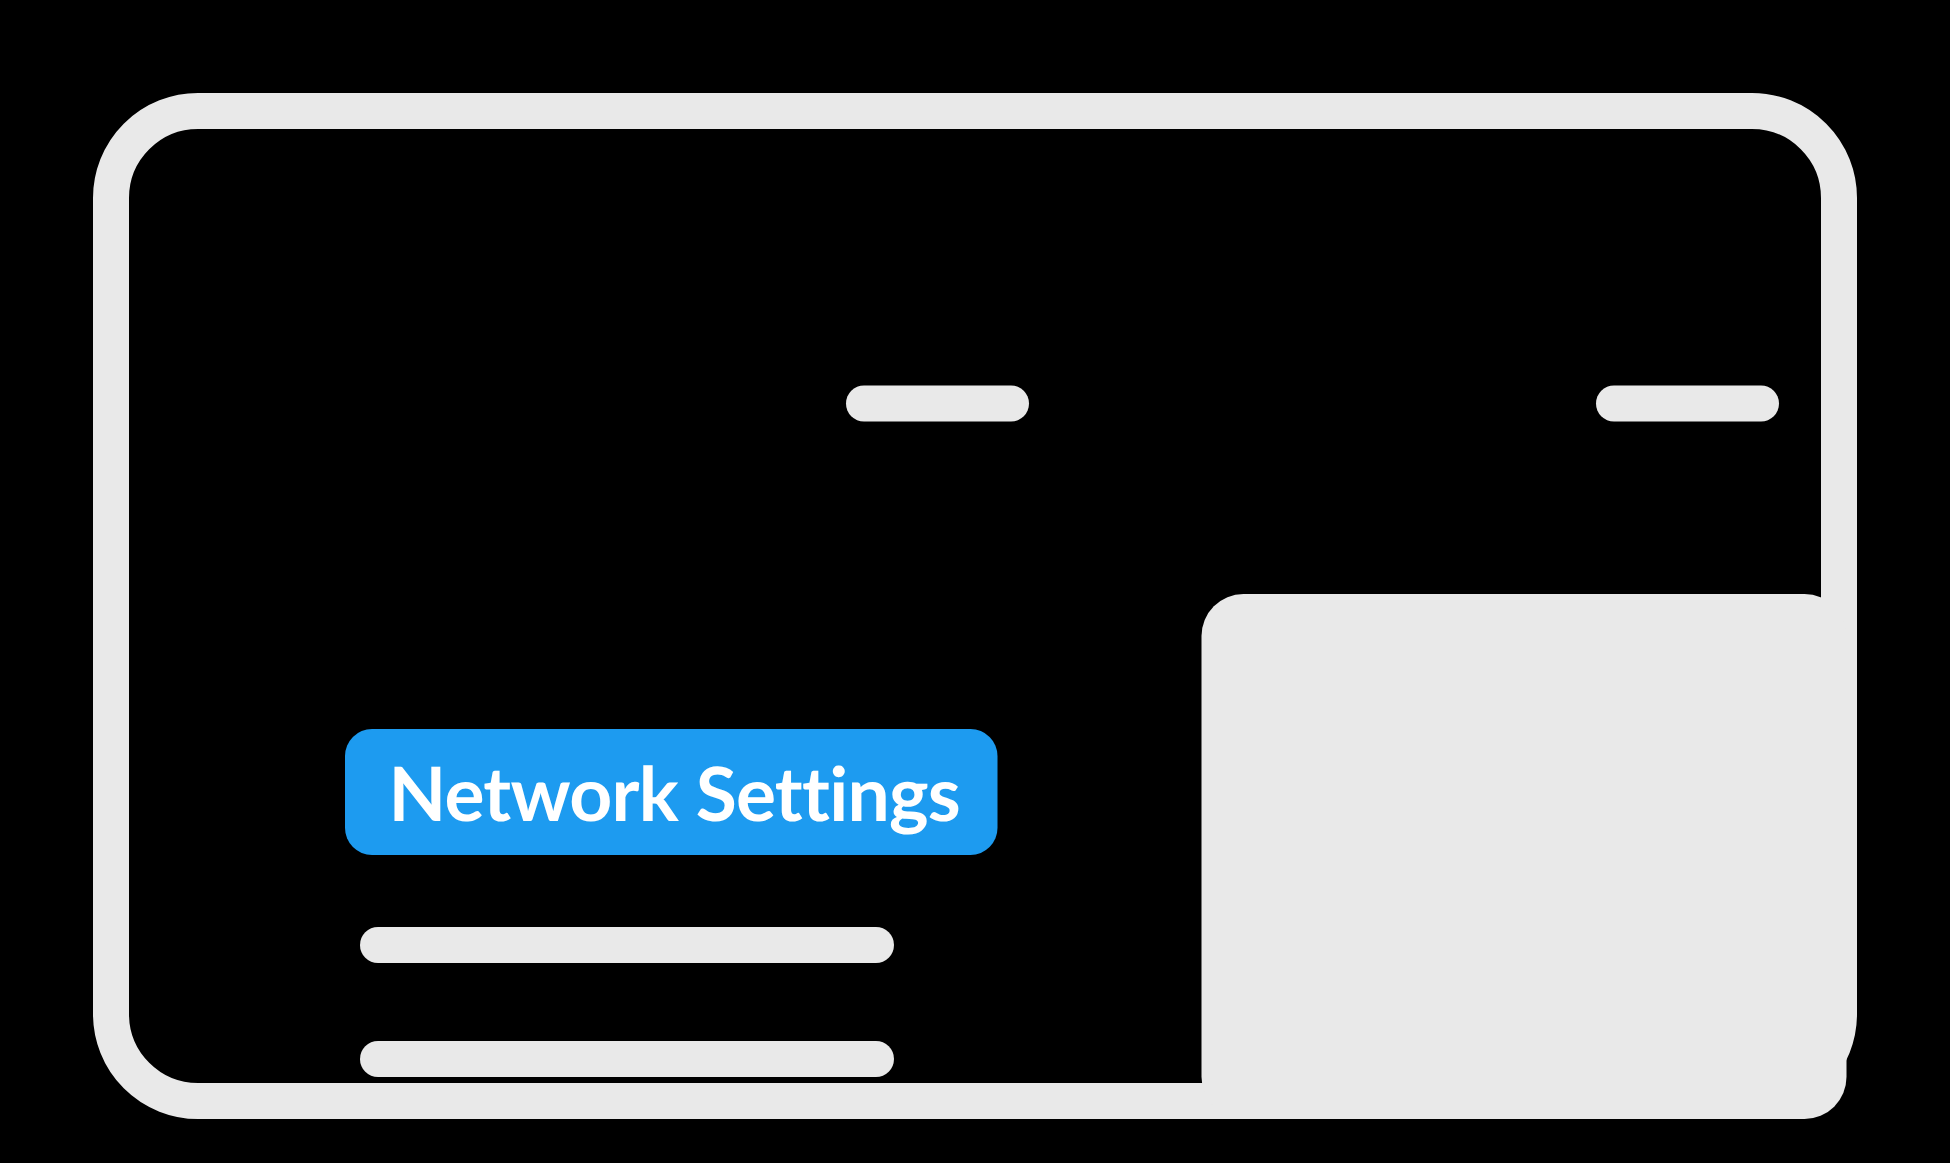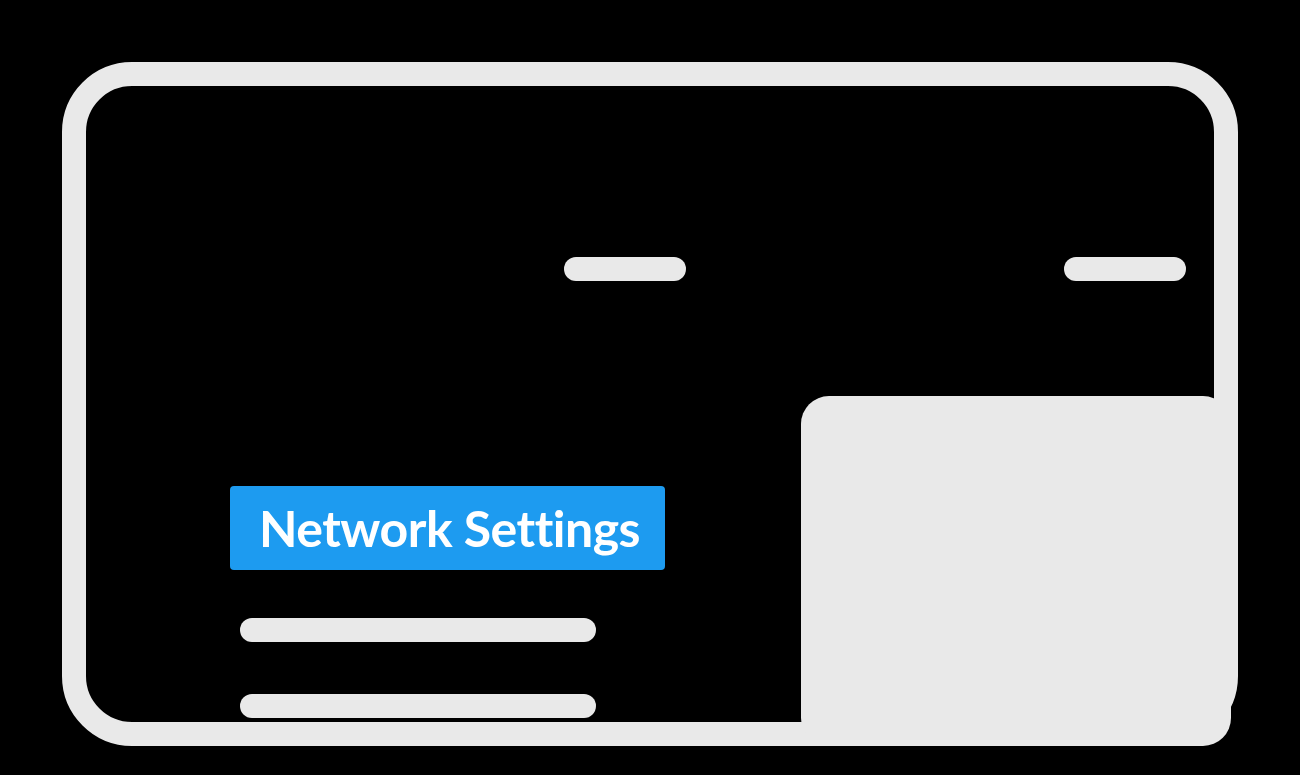--- a/index.html
+++ b/index.html
@@ -44,21 +44,21 @@
       border-radius: 12px;
     }
     .label-wrapper {
       position: absolute;
       left: 144px;
       top: 400px;
     }
     .label-pill {
       background: #1D9BF0;
       color: #FFFFFF;
-      border-radius: 4px;
+      border-radius: 18px;
       padding: 10px 25px 10px 29px;
       display: inline-flex;
       align-items: center;
       height: 84px;
     }
     .label-text {
       font-size: 50px;
       font-weight: 700;
       letter-spacing: -0.5px;
       white-space: nowrap;

